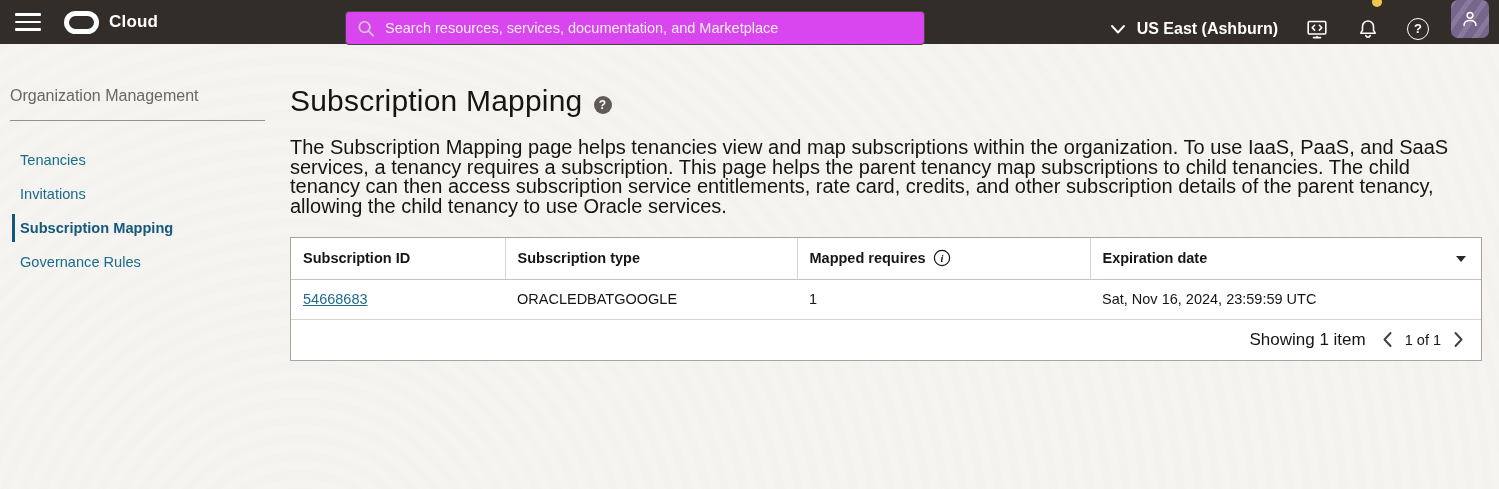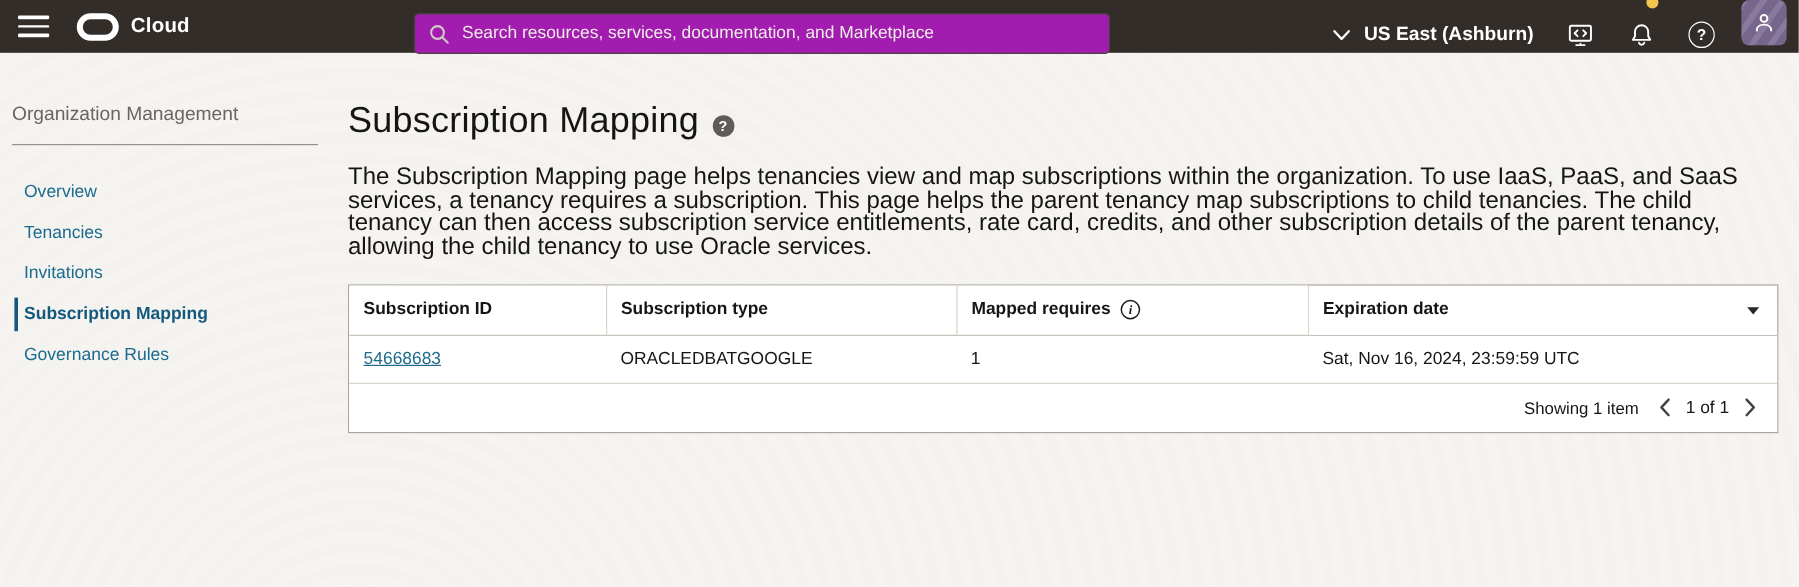--- a/index.html
+++ b/index.html
@@ -13,21 +13,21 @@
   }
 
   
   .topbar { position:relative; height:44px; background:#322d29; display:flex; align-items:center; }
   .hamburger { margin-left:15px; width:26px; height:18px; display:flex; flex-direction:column; justify-content:space-between; cursor:pointer; }
   .hamburger span { display:block; height:2.6px; background:#fff; border-radius:1px; }
   .brand-home { display:flex; align-items:center; margin-left:23px; cursor:pointer; }
   .oracle-logo { width:35px; height:23px; border:5px solid #fff; border-radius:12px; }
   .brand-text { color:#fff; font-size:17px; font-weight:700; margin-left:10px; letter-spacing:.2px; }
 
-  .search { position:absolute; left:345px; top:11px; width:580px; height:34px; background:#a21caf;
+  .search { position:absolute; left:345px; top:11px; width:580px; height:34px; background:#d946ef;
     border:1px solid #4a4440; border-radius:4px; display:flex; align-items:center; padding:0 11px; }
   .search input { background:transparent; border:none; outline:none; color:#f1efec; font-size:14.5px;
     margin-left:10px; width:100%; font-family:inherit; }
   .search input::placeholder { color:#efede9; opacity:1; }
 
   .topbar-right { position:absolute; right:10px; top:0; height:57px; display:flex; }
   .region-btn { display:flex; align-items:center; color:#fff; cursor:pointer; }
   .region-label { font-size:16px; font-weight:700; margin-left:11px; white-space:nowrap; }
   .tb-icon { margin-left:27px; cursor:pointer; position:relative; display:flex; align-items:center; justify-content:center; }
   .bell-badge { position:absolute; top:-3px; right:-2px; width:10px; height:10px; border-radius:50%; background:#f2c64c; }
@@ -60,21 +60,21 @@
   th { text-align:left; font-size:14.5px; font-weight:700; color:#161513; padding:0 12px; height:41px;
       border-right:1px solid #d8d3cb; border-bottom:1px solid #c9c4bb; background:#fff; }
   th:last-child { border-right:none; position:relative; }
   .th-flex { display:flex; align-items:center; gap:7px; }
   td { font-size:14.5px; color:#161513; padding:0 12px; height:40px; border-bottom:1px solid #d8d3cb; background:#fff; }
   td a { color:#1f6b8c; text-decoration:underline; cursor:pointer; }
   .sort-caret { position:absolute; right:15px; top:50%; margin-top:-2px; width:0; height:0; cursor:pointer;
     border-left:5.5px solid transparent; border-right:5.5px solid transparent; border-top:6.5px solid #2b2824; }
   .tfoot-cell { height:41px; border-bottom:none; }
   .tfoot-inner { display:flex; align-items:center; justify-content:flex-end; gap:14px; padding-right:3px; }
-  .showing { font-size:14px; color:#161513; }
+  .showing { font-size:17px; color:#161513; }
   .pager { display:flex; align-items:center; gap:10px; }
   .pager-label { font-size:14.5px; color:#161513; }
   .pg-btn { display:flex; align-items:center; cursor:pointer; padding:2px; }
 </style>
 </head>
 <body>
 
 <div class="topbar">
   <div class="hamburger">
     <span></span>
@@ -134,21 +134,20 @@
     </div>
   </div>
 </div>
 
 <div class="page">
 
   <div class="sidebar">
     <div class="sidebar-title">Organization Management</div>
     <div class="sidebar-divider"></div>
     <div class="nav">
-      <div class="nav-item">Overview</div>
       <div class="nav-item">Tenancies</div>
       <div class="nav-item">Invitations</div>
       <div class="nav-item active">Subscription Mapping</div>
       <div class="nav-item">Governance Rules</div>
     </div>
   </div>
 
   <div class="main">
     <div class="title-row">
       <h1 class="page-title">Subscription Mapping</h1>

